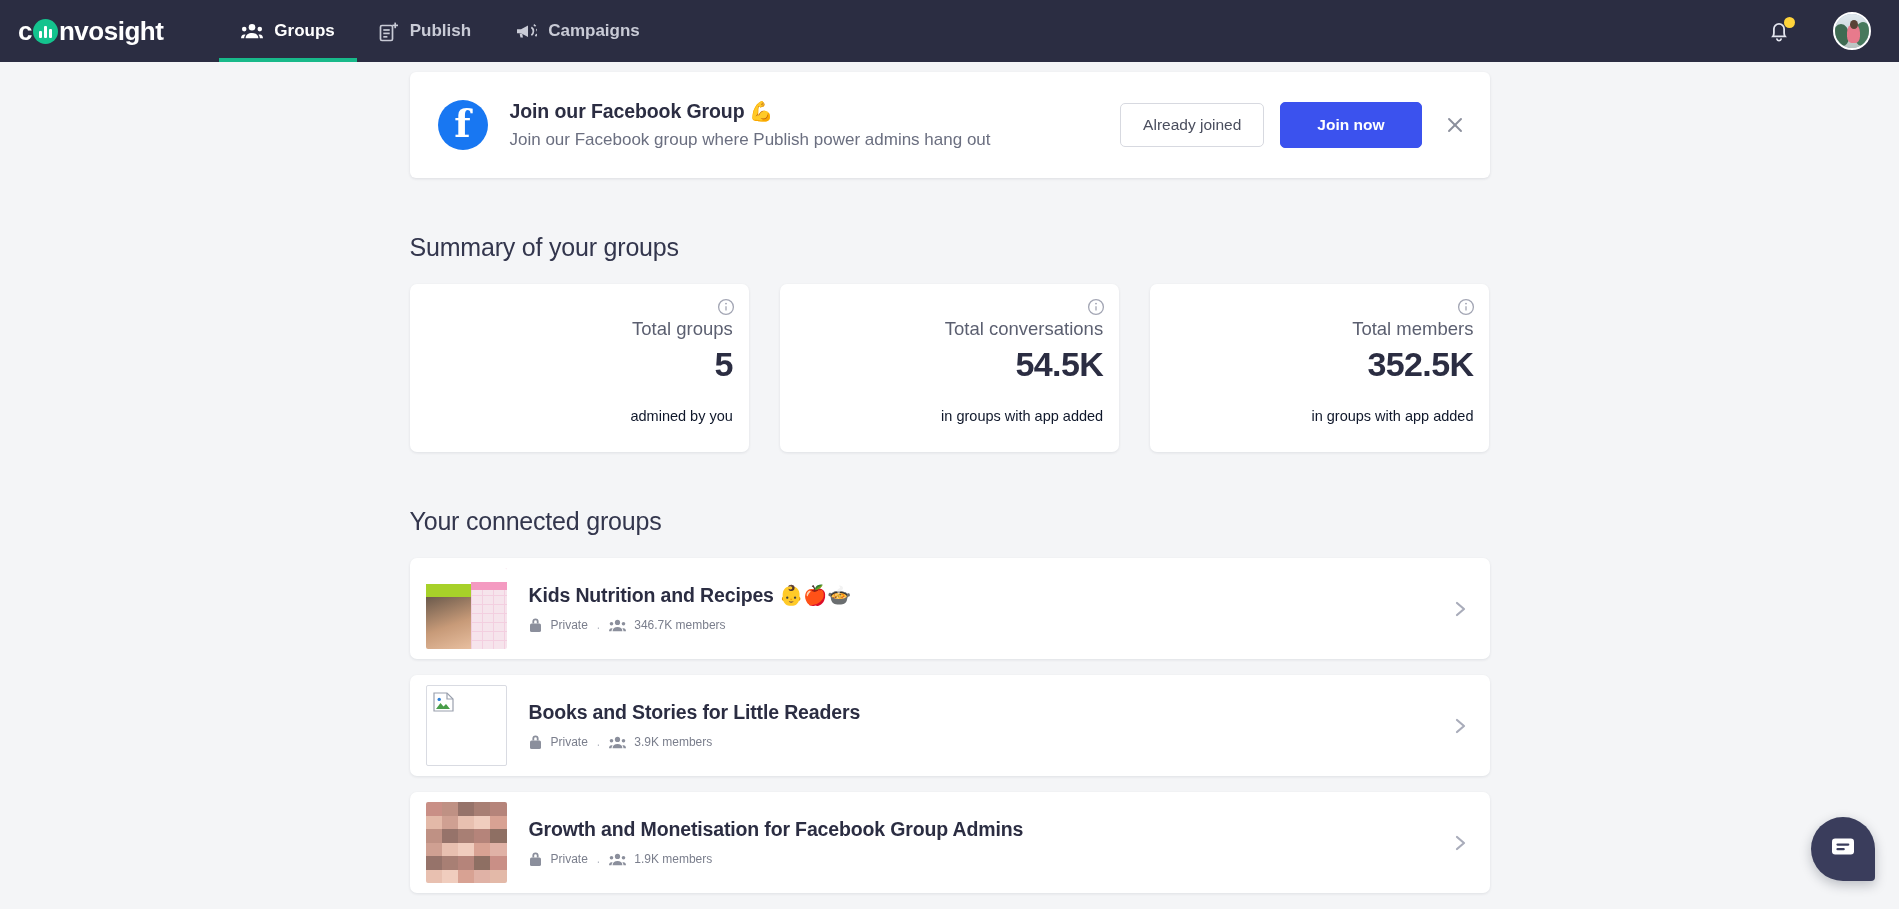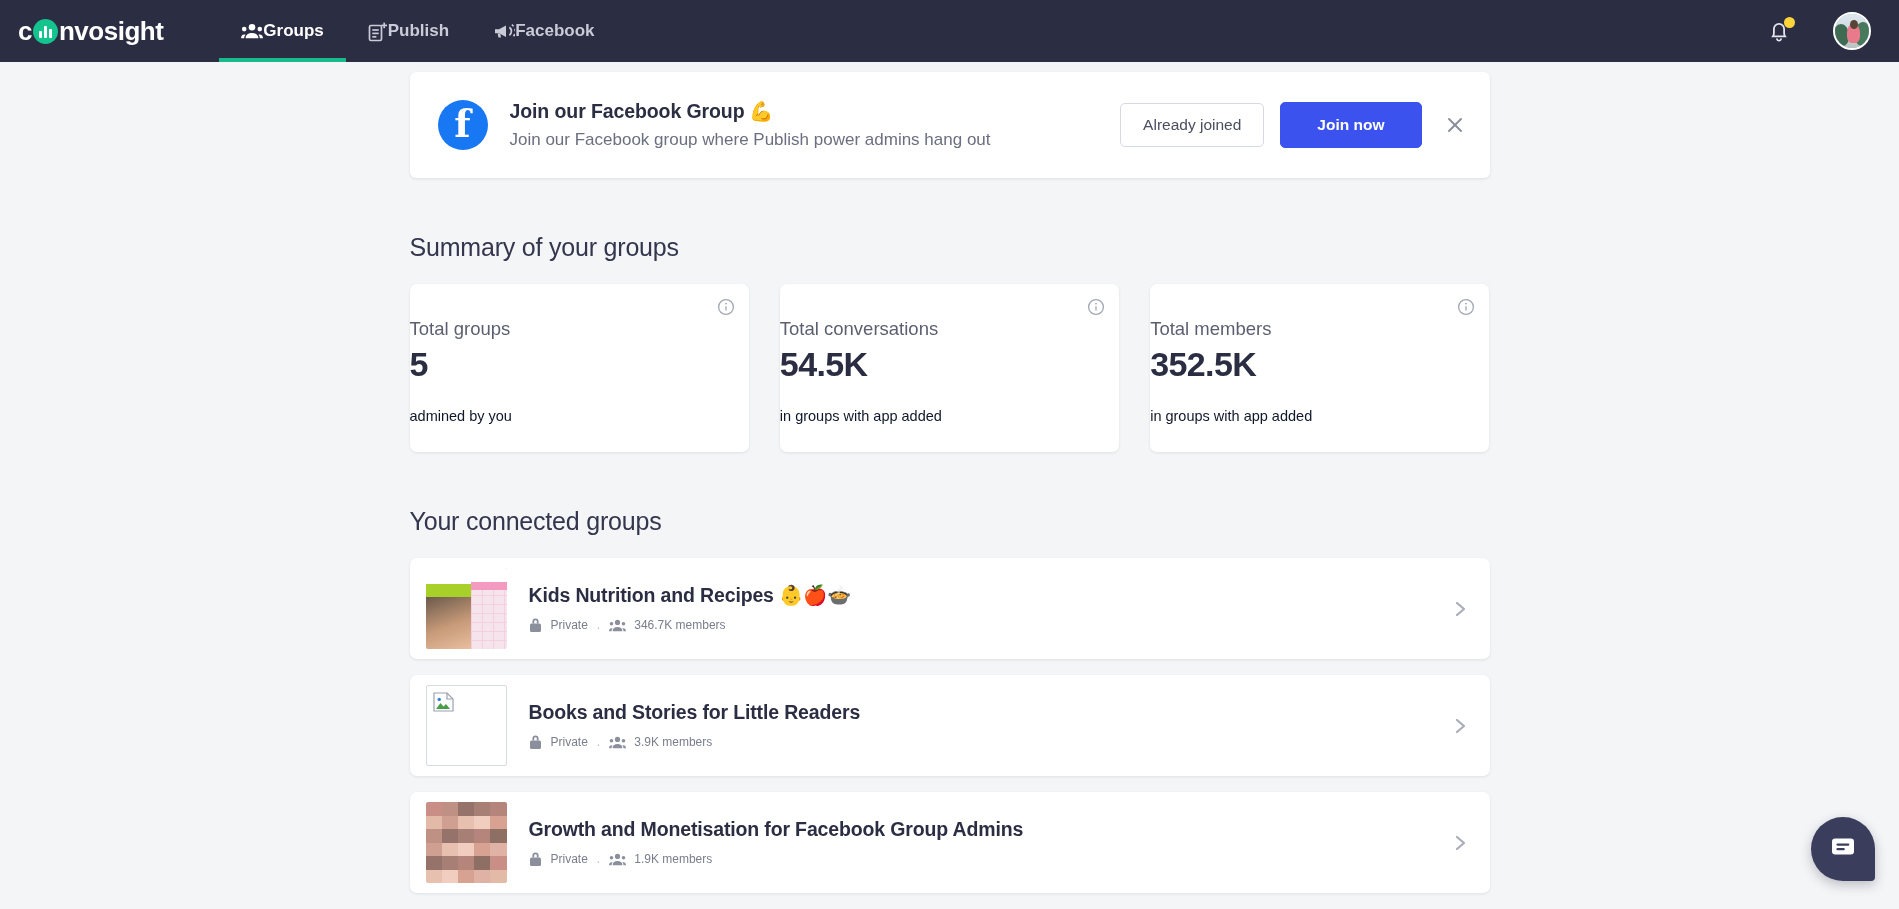--- a/index.html
+++ b/index.html
@@ -52,21 +52,21 @@
   }
   .logo-mark .bars i { display:block; width: 3px; background: #ffffff; border-radius: 1px; }
   .logo-mark .bars i:nth-child(1){ height: 7px; }
   .logo-mark .bars i:nth-child(2){ height: 12px; }
   .logo-mark .bars i:nth-child(3){ height: 9px; }
 
   .navlinks { display: flex; align-items: center; height: 62px; }
   .navitem {
     position: relative;
     height: 62px;
-    display: flex; align-items: center; gap: 0;
+    display: flex; align-items: center; gap: 11px;
     padding: 0 22px;
     color: #C9CBD6;
     font-size: 17px;
     font-weight: 600;
     cursor: pointer;
   }
   .navitem.active { color: #ffffff; }
   .navitem.active::after {
     content: "";
     position: absolute; left: 0; right: 0; bottom: 0;
@@ -160,22 +160,22 @@
 
   
   .cards { display: flex; gap: 31px; }
   .card {
     position: relative;
     flex: 1 1 0;
     background: #ffffff;
     border-radius: 7px;
     box-shadow: 0 1px 3px rgba(16,24,40,0.09);
     height: 168px;
-    padding: 34px 0 0 0;
-    text-align: left;
+    padding: 34px 16px 0 0;
+    text-align: right;
   }
   .card-info {
     position: absolute; top: 14px; right: 14px;
     width: 18px; height: 18px; cursor: pointer;
   }
   .card-label { font-size: 18.5px; color: #5B5F70; margin-bottom: 4px; }
   .card-value { font-size: 34px; font-weight: 700; color: #2B2D42; letter-spacing: -0.6px; line-height: 1.2; }
   .card-sub { font-size: 14.5px; color: #0f172a; margin-top: 23px; }
 
   
@@ -290,21 +290,21 @@
 
     <div class="navitem">
       <span>
         <svg width="22" height="18" viewBox="0 0 22 18" fill="none" stroke="#C9CBD6" stroke-width="1.7">
           <path d="M2 7.2 L2 11.2 L6 11.2 L13 15 L13 3.4 L6 7.2 Z" fill="#C9CBD6" stroke="none"></path>
           <path d="M4.6 11.6 L5.5 15.6 L8 15.6 L7.2 11.6" fill="#C9CBD6" stroke="none"></path>
           <path d="M16.4 5.2 a5 5 0 0 1 0 8"></path>
           <path d="M18.8 2.6 a8 8 0 0 1 0 13.2" stroke-dasharray="2.6 2.6"></path>
         </svg>
       </span>
-      <span>Facebook</span>
+      <span>Campaigns</span>
     </div>
 
   </div>
 
   <div class="nav-right">
     <div class="bell-wrap">
       <span>
         <svg width="24" height="26" viewBox="0 0 24 26" fill="none" stroke="#E3E5EE" stroke-width="1.8" stroke-linecap="round">
           <path d="M6 18.3 C6 18.3 6.9 17.2 6.9 15 L6.9 11 a5.1 5.1 0 0 1 10.2 0 l0 4 c0 2.2 .9 3.3 .9 3.3 z"></path>
           <path d="M10 21.2 a2.1 2.1 0 0 0 4 0"></path>

